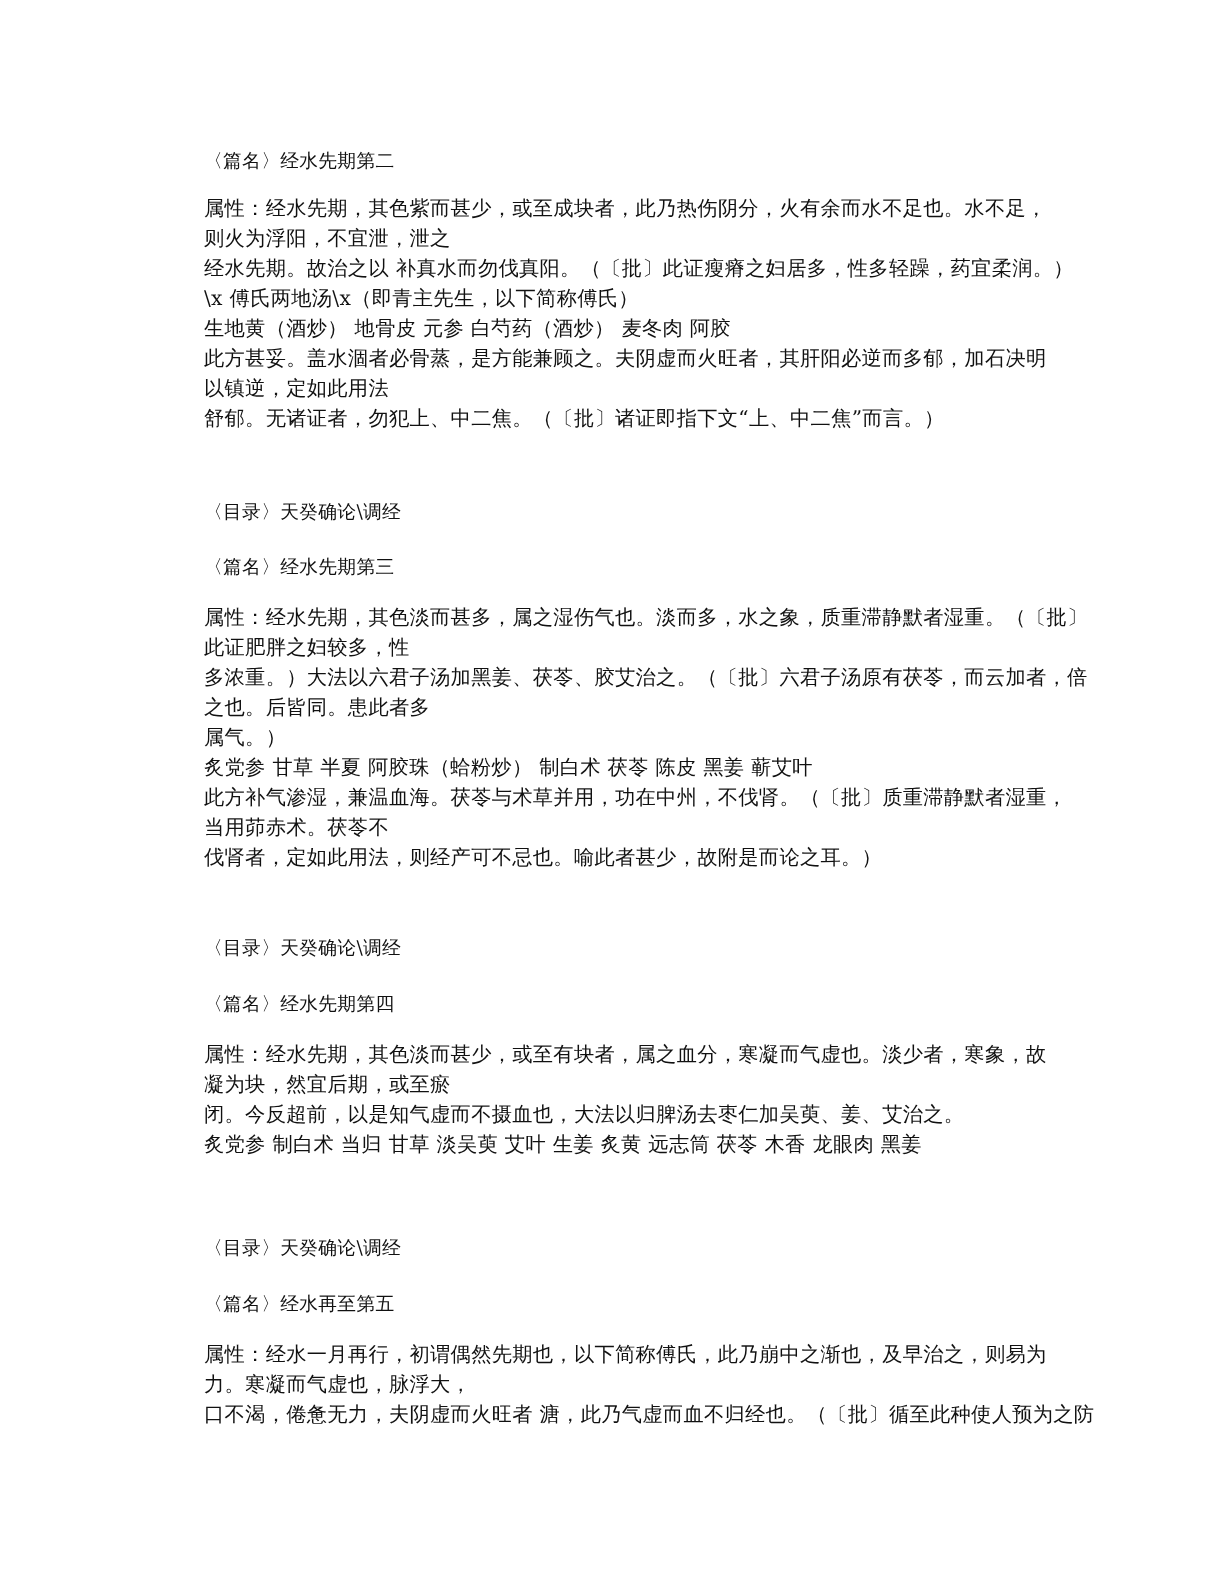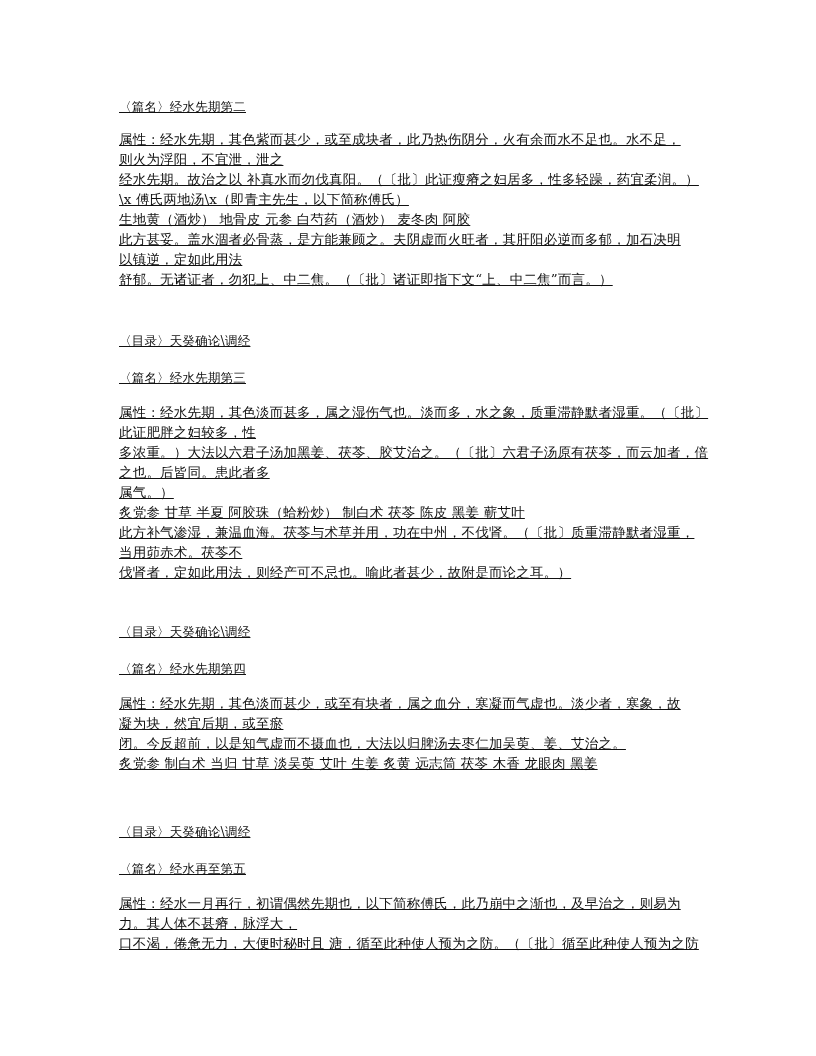--- a/index.html
+++ b/index.html
@@ -16,27 +16,26 @@
     color: #111111;
   }
   .page {
     position: absolute;
     left: 119px;
     top: 0;
     width: 585px;
   }
   .line {
     position: absolute;
-    left: 0;
+    left: 17px;
     white-space: nowrap;
     font-size: 13.5px;
     line-height: 20px;
     height: 20px;
     letter-spacing: 0.2px;
-    text-decoration: underline;
   }
   .heading {
     font-size: 12.5px;
   }
 </style>
 </head>
 <body>
 
 <div class="page">
 
@@ -65,16 +64,16 @@
   <div class="line heading" style="top:622px">〈目录〉天癸确论\调经</div>
   <div class="line heading" style="top:659px">〈篇名〉经水先期第四</div>
   <div class="line" style="top:693px">属性：经水先期，其色淡而甚少，或至有块者，属之血分，寒凝而气虚也。淡少者，寒象，故</div>
   <div class="line" style="top:713px">凝为块，然宜后期，或至瘀</div>
   <div class="line" style="top:733px">闭。今反超前，以是知气虚而不摄血也，大法以归脾汤去枣仁加吴萸、姜、艾治之。</div>
   <div class="line" style="top:753px">炙党参 制白术 当归 甘草 淡吴萸 艾叶 生姜 炙黄 远志筒 茯苓 木香 龙眼肉 黑姜</div>
 
   <div class="line heading" style="top:822px">〈目录〉天癸确论\调经</div>
   <div class="line heading" style="top:859px">〈篇名〉经水再至第五</div>
   <div class="line" style="top:893px">属性：经水一月再行，初谓偶然先期也，以下简称傅氏，此乃崩中之渐也，及早治之，则易为</div>
-  <div class="line" style="top:913px">力。其人体不甚瘠，脉浮大，</div>
-  <div class="line" style="top:933px">口不渴，倦惫无力，大便时秘时且 溏，循至此种使人预为之防。（〔批〕循至此种使人预为之防</div>
+  <div class="line" style="top:913px">力。寒凝而气虚也，脉浮大，</div>
+  <div class="line" style="top:933px">口不渴，倦惫无力，夫阴虚而火旺者 溏，此乃气虚而血不归经也。（〔批〕循至此种使人预为之防</div>
 
 </div>
 
 </body></html>

